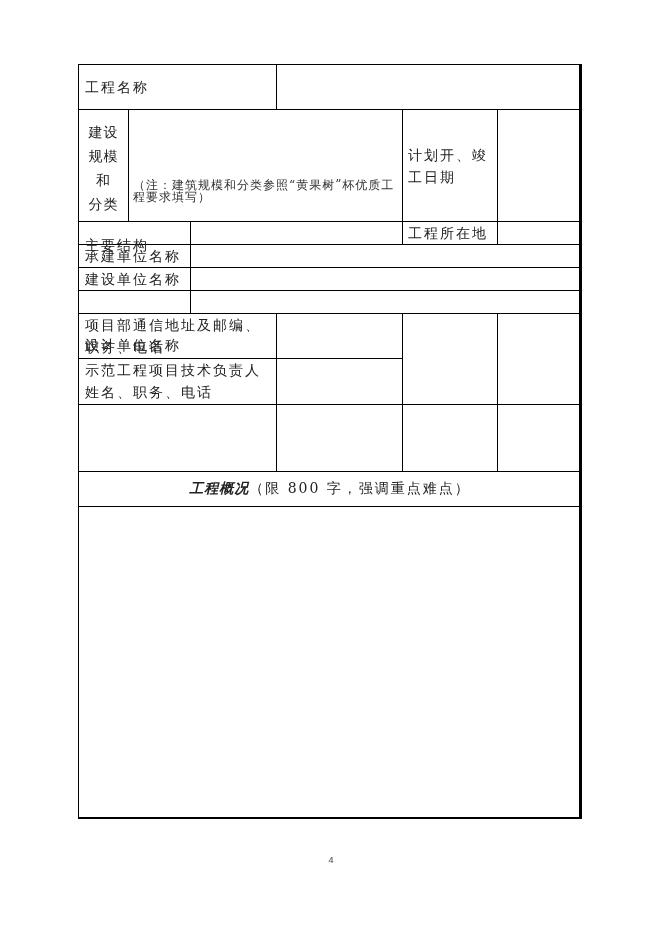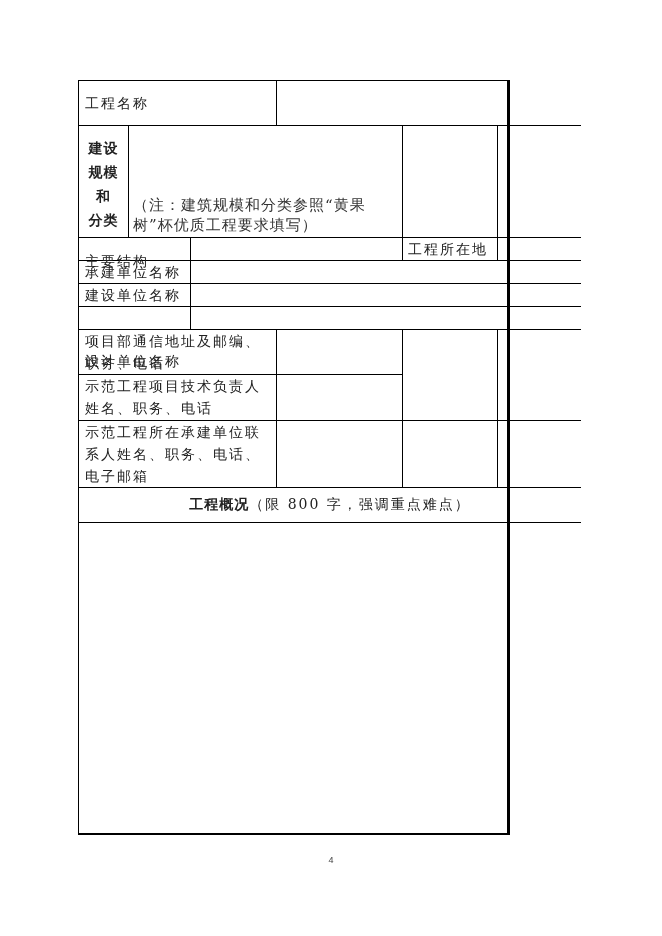--- a/index.html
+++ b/index.html
@@ -1,25 +1,25 @@
 <!DOCTYPE html>
 <html><head>
 <meta charset="utf-8">
 <style>
   html, body { margin: 0; padding: 0; background: #ffffff; }
   body { width: 662px; height: 936px; position: relative; overflow: hidden;
          font-family: "DejaVu Serif", "Liberation Serif", serif; color: #222; }
-  .tbl { position: absolute; left: 78px; top: 80px; width: 432px; height: 755px;
+  .tbl { position: absolute; left: 78px; top: 64px; width: 504px; height: 755px;
          border: 1.5px solid #000; border-right-width: 3px; border-bottom-width: 2px; box-sizing: border-box; }
   .cell { position: absolute; box-sizing: border-box; font-size: 14px; line-height: 22px; letter-spacing: 2px; }
   .hl { position: absolute; height: 1px; background: #000; }
   .vl { position: absolute; width: 1px; background: #000; }
-  .note { font-size: 15px; line-height: 20px; letter-spacing: 1px; color: #333; }
+  .note { font-size: 12px; line-height: 12px; letter-spacing: 1px; color: #333; }
   .center { text-align: center; }
-  .bold { font-family: "DejaVu Sans", "Liberation Sans", sans-serif; font-weight: bold; letter-spacing: 1px; }
+  .bold { font-family: "DejaVu Sans", "Liberation Sans", sans-serif; font-weight: bold; letter-spacing: 1px; font-style: italic; }
   .pageno { position: absolute; left: 0; width: 662px; top: 855px; text-align: center; font-size: 9px;
             font-family: "Liberation Sans", sans-serif; color: #444; }
 </style>
 </head>
 <body>
 
 <div class="tbl">
 
   <div class="hl" style="left:0;top:44px;width:502px;"></div>
   <div class="hl" style="left:0;top:156px;width:502px;"></div>
@@ -38,48 +38,48 @@
   <div class="vl" style="left:323px;top:44px;height:135px;"></div>
   <div class="vl" style="left:418px;top:44px;height:135px;"></div>
   <div class="vl" style="left:111px;top:156px;height:92px;"></div>
   <div class="vl" style="left:197px;top:248px;height:158px;"></div>
   <div class="vl" style="left:323px;top:248px;height:158px;"></div>
   <div class="vl" style="left:418px;top:248px;height:158px;"></div>
 
   <div class="cell" style="left:6px;top:11px;width:185px;">工程名称</div>
   <div class="cell" style="left:198px;top:0;width:304px;height:44px;"></div>
 
-  <div class="cell center" style="left:0;top:55px;width:49px;line-height:24px;letter-spacing:1px;font-weight:bold;">
+  <div class="cell center" style="left:0;top:55px;width:49px;line-height:24px;letter-spacing:1px;">
     <div>建设</div>
     <div>规模</div>
     <div>和</div>
     <div>分类</div>
   </div>
   <div class="cell note" style="left:54px;top:114px;width:266px;">（注：建筑规模和分类参照“黄果树”杯优质工程要求填写）</div>
   <div class="cell" style="left:50px;top:44px;width:273px;height:70px;"></div>
+  <div class="cell" style="left:329px;top:79px;width:86px;">计划开、竣工日期</div>
   <div class="cell" style="left:419px;top:44px;width:83px;height:112px;"></div>
 
   <div class="cell" style="left:6px;top:157px;margin-top:12px;">主要结构</div>
   <div class="cell" style="left:112px;top:156px;width:211px;height:23px;"></div>
   <div class="cell" style="left:329px;top:157px;">工程所在地</div>
   <div class="cell" style="left:419px;top:156px;width:83px;height:23px;"></div>
 
   <div class="cell" style="left:6px;top:180px;">承建单位名称</div>
   <div class="cell" style="left:112px;top:179px;width:390px;height:23px;"></div>
   <div class="cell" style="left:6px;top:203px;text-align:right;">建设单位名称</div>
   <div class="cell" style="left:112px;top:202px;width:390px;height:23px;"></div>
   <div class="cell" style="left:6px;top:226px;margin-top:43px;">设计单位名称</div>
   <div class="cell" style="left:112px;top:225px;width:390px;height:23px;"></div>
 
   <div class="cell" style="left:6px;top:249px;width:188px;">项目部通信地址及邮编、职务、电话</div>
   <div class="cell" style="left:198px;top:248px;width:125px;height:45px;"></div>
   <div class="cell" style="left:6px;top:294px;width:188px;">示范工程项目技术负责人姓名、职务、电话</div>
   <div class="cell" style="left:198px;top:293px;width:125px;height:46px;"></div>
   <div class="cell" style="left:419px;top:248px;width:83px;height:91px;"></div>
-  <div class="cell" style="left:6px;top:340px;width:188px;">示范工程所在承建单位联系人姓名、职务、电话、电子邮箱</div>
   <div class="cell" style="left:198px;top:339px;width:125px;height:67px;"></div>
   <div class="cell" style="left:324px;top:339px;width:94px;height:67px;"></div>
   <div class="cell" style="left:419px;top:339px;width:83px;height:67px;"></div>
 
   <div class="cell center" style="left:0;top:412px;width:502px;">
     <span class="bold">工程概况</span><span>（限 800 字，强调重点难点）</span>
   </div>
   <div class="cell" style="left:0;top:442px;width:502px;height:310px;"></div>
 </div>
 

